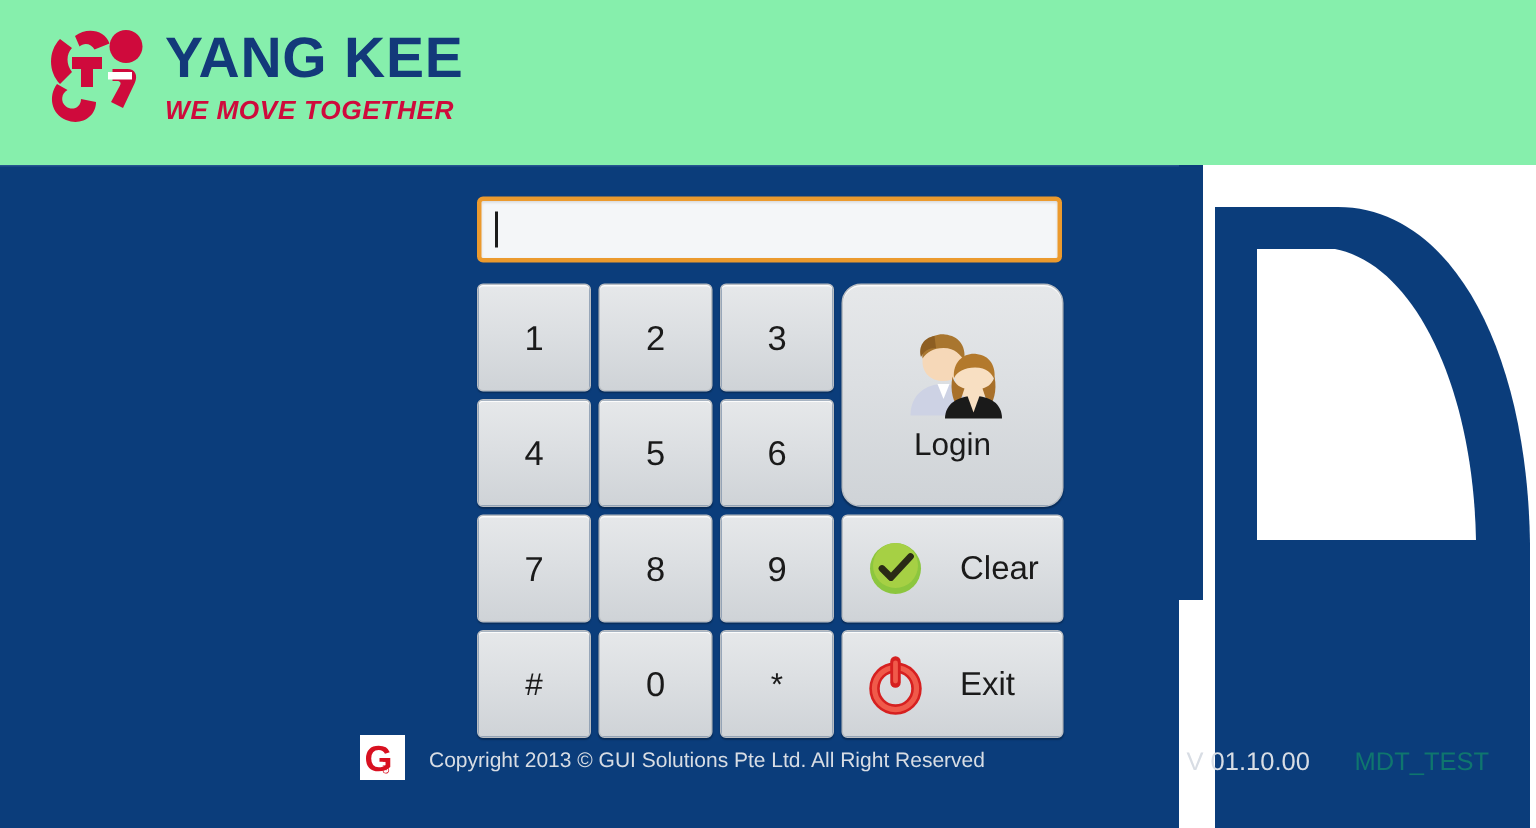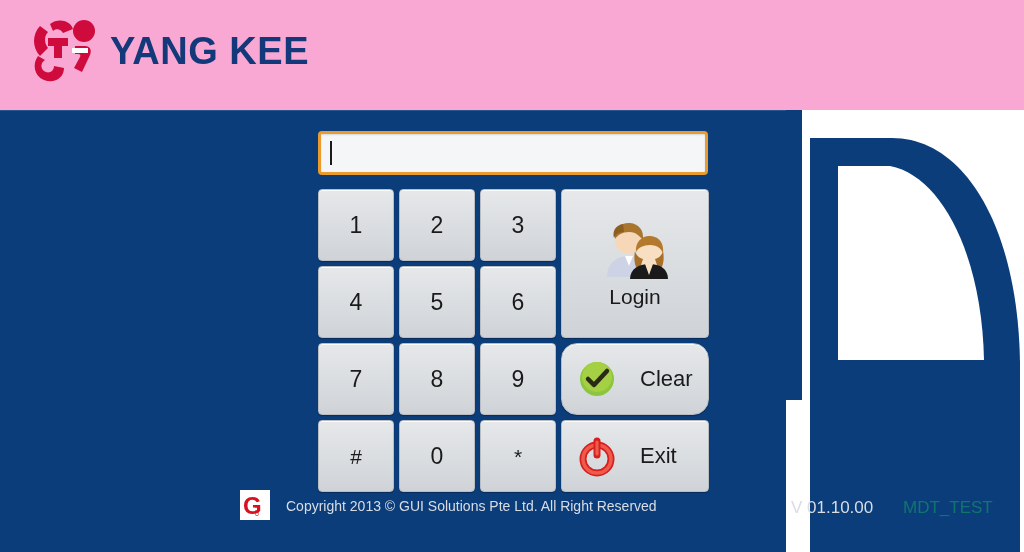--- a/index.html
+++ b/index.html
@@ -14,21 +14,21 @@
     overflow: hidden;
     background: #ffffff;
     font-family: "Liberation Sans", sans-serif;
   }
 
   
   #header {
     position: absolute;
     left: 0; top: 0;
     width: 1024px; height: 110px;
-    background: #f9a8d4;
+    background: #86efac;
   }
   #logo-block {
     position: absolute;
     left: 28px; top: 12px;
     display: flex;
     align-items: center;
   }
   #logo-mark {
     width: 74px; height: 76px;
     margin-right: 8px;
@@ -140,34 +140,35 @@
     color: #1a1a1a;
     line-height: 1;
   }
   .key .digit.sym { font-size: 21px; }
 
   
   #key-login {
     grid-column: 4;
     grid-row: 1 / span 2;
     flex-direction: column;
+    border-radius: 13px;
   }
   #key-login .label {
     font-size: 21px;
     color: #1a1a1a;
     margin-top: 4px;
   }
   #login-icon { width: 76px; height: 62px; }
 
   #key-clear, #key-exit {
     grid-column: 4;
     justify-content: flex-start;
     padding-left: 14px;
   }
-  #key-clear { grid-row: 3; border-radius: 16px; }
+  #key-clear { grid-row: 3; }
   #key-exit  { grid-row: 4; }
   .side-label {
     font-size: 22px;
     color: #1a1a1a;
     margin-left: 22px;
   }
   .side-icon { width: 42px; height: 42px; flex: 0 0 auto; }
   #gui-logo {
     position: absolute;
     left: 240px; top: 490px;
@@ -212,20 +213,21 @@
           <path d="M22 12 C30 6, 42 8, 45 17 L35 21 C33 17, 28 16, 25 19 Z"></path>
           <path d="M20 26 L40 26 L40 34 L34 34 L34 46 L26 46 L26 34 L20 34 Z"></path>
           <circle cx="56" cy="19" r="11"></circle>
           <path d="M47 34 L57 34 C62 34, 64 38, 62 43 L54 60 L46 56 L52 45 C53 43, 52 42, 50 42 L47 42 Z"></path>
           <path d="M44 36 L60 36 L60 41 L44 41 Z" fill="#ffffff"></path>
         </g>
       </svg>
 
       <div id="logo-text">
         <div id="brand-name">YANG KEE</div>
+        <div id="brand-tagline">WE MOVE TOGETHER</div>
       </div>
     </div>
   </div>
 
   <div id="body-panel"></div>
 
   <div id="truck-area">
     <svg id="truck-svg" width="238" height="442" viewBox="0 0 238 442">
       <path d="M0 0 H238 V442 H0 Z" fill="#ffffff"></path>
 

